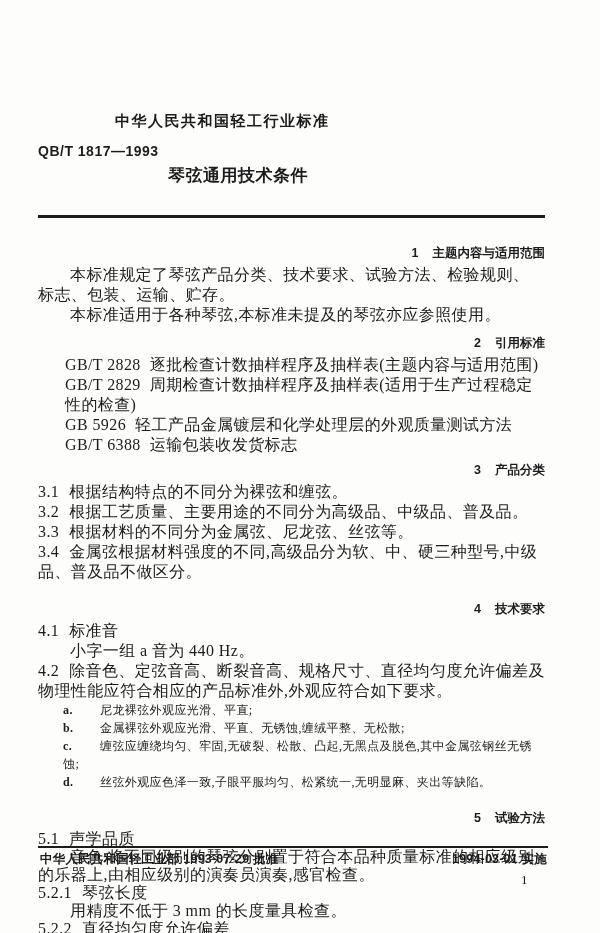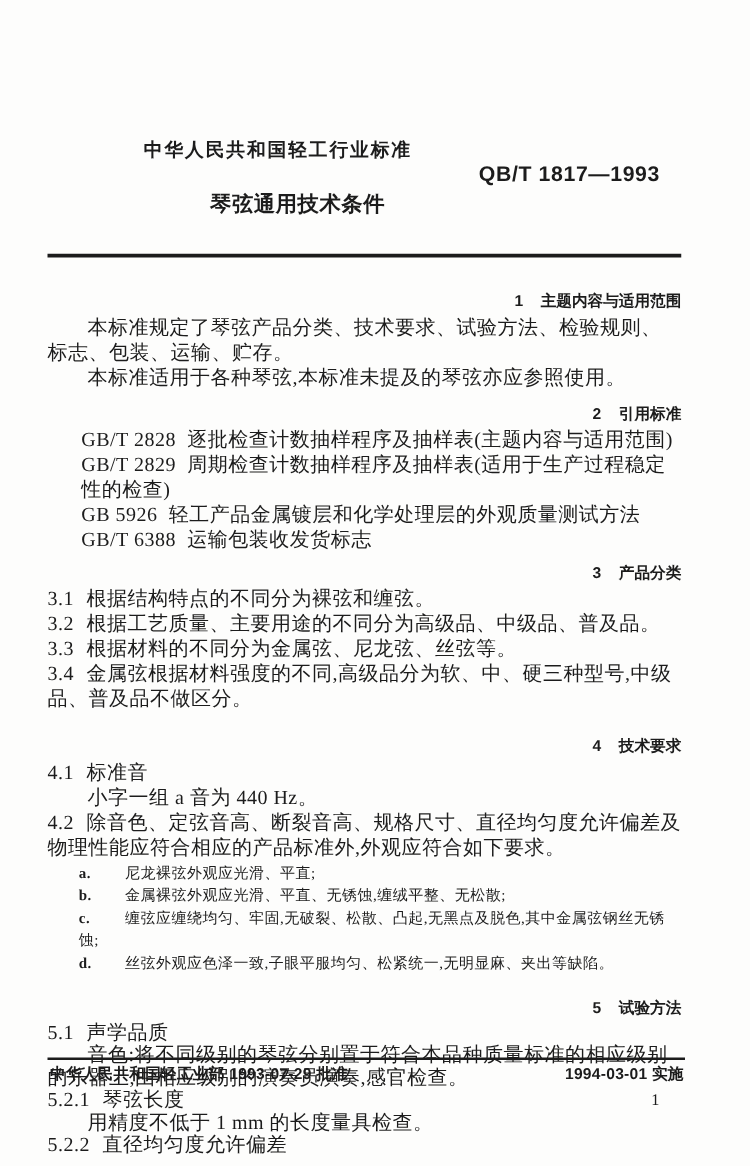--- a/index.html
+++ b/index.html
@@ -13,23 +13,23 @@
   .page { position: absolute; inset: 0; padding-left: 24px; }
   .content { position: absolute; left: 38px; right: 55px; top: 0; padding-top: 110px; }
 
   
   .org-line {
     font-family: "Liberation Sans", "DejaVu Sans", sans-serif;
     font-weight: bold; font-size: 15px; letter-spacing: 1.5px;
     line-height: 22px; margin-left: 77px;
   }
   .std-code {
-    text-align: right; padding-right: 17px; 
+    padding-right: 17px; margin-top: 12px;
     font-family: "Liberation Sans", "DejaVu Sans", sans-serif;
-    font-weight: bold; font-size: 17px; line-height: 15px; letter-spacing: 0.5px;
+    font-weight: bold; font-size: 14px; line-height: 15px; letter-spacing: 0.5px;
   }
   .doc-title {
     font-family: "Liberation Sans", "DejaVu Sans", sans-serif;
     font-weight: bold; font-size: 17px; letter-spacing: 0.5px;
     line-height: 19px; margin-left: 130px; margin-top: 7px;
   }
   .header-rule { height: 3px; background: var(--ink, #1c1c1c); margin-top: 30px; }
 
   
   .sec-heading {
@@ -105,21 +105,21 @@
     <p class="item-line"><span class="item-label">b.</span><span>金属裸弦外观应光滑、平直、无锈蚀,缠绒平整、无松散;</span></p>
     <p class="item-line"><span class="item-label">c.</span><span>缠弦应缠绕均匀、牢固,无破裂、松散、凸起,无黑点及脱色,其中金属弦钢丝无锈蚀;</span></p>
     <p class="item-line"><span class="item-label">d.</span><span>丝弦外观应色泽一致,子眼平服均匀、松紧统一,无明显麻、夹出等缺陷。</span></p>
 
     <div class="sec-heading mt3">
       <span class="sec-num">5</span><span>试验方法</span>
     </div>
     <p class="body-line lh18"><span class="cl-num">5.1</span><span>声学品质</span></p>
     <p class="body-line lh18 indent">音色:将不同级别的琴弦分别置于符合本品种质量标准的相应级别的乐器上,由相应级别的演奏员演奏,感官检查。</p>
     <p class="body-line lh18"><span class="cl-num">5.2.1</span><span>琴弦长度</span></p>
-    <p class="body-line lh18 indent">用精度不低于 1 mm 的长度量具检查。</p>
+    <p class="body-line lh18 indent">用精度不低于 3 mm 的长度量具检查。</p>
     <p class="body-line lh18"><span class="cl-num">5.2.2</span><span>直径均匀度允许偏差</span></p>
 
   </div>
 
   <div class="footer-rule"></div>
   <div class="footer-row">
     <span>中华人民共和国轻工业部 1993-07-29 批准</span>
     <span>1994-03-01 实施</span>
   </div>
   <div class="page-num">1</div>

